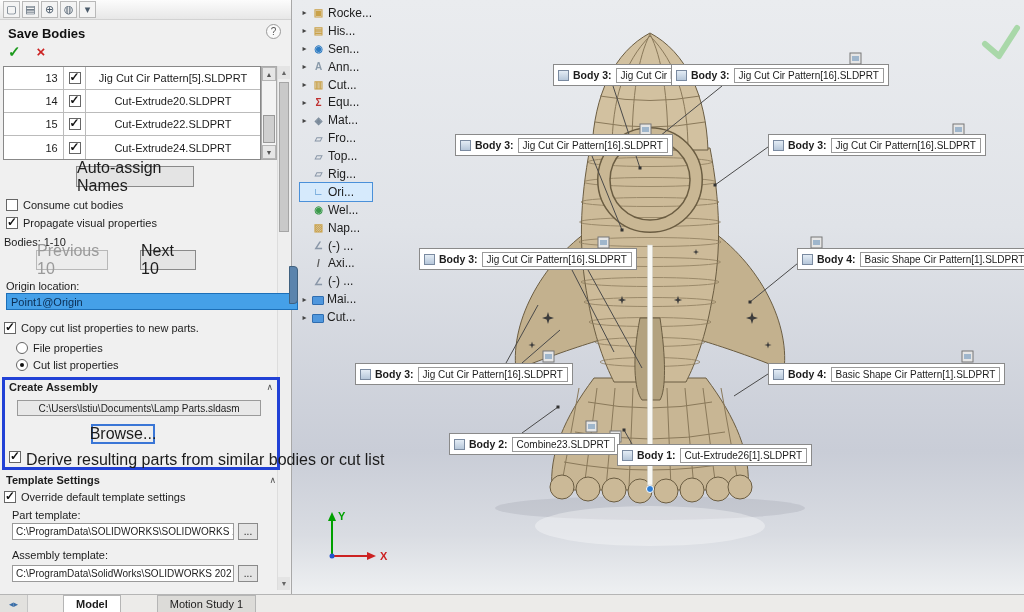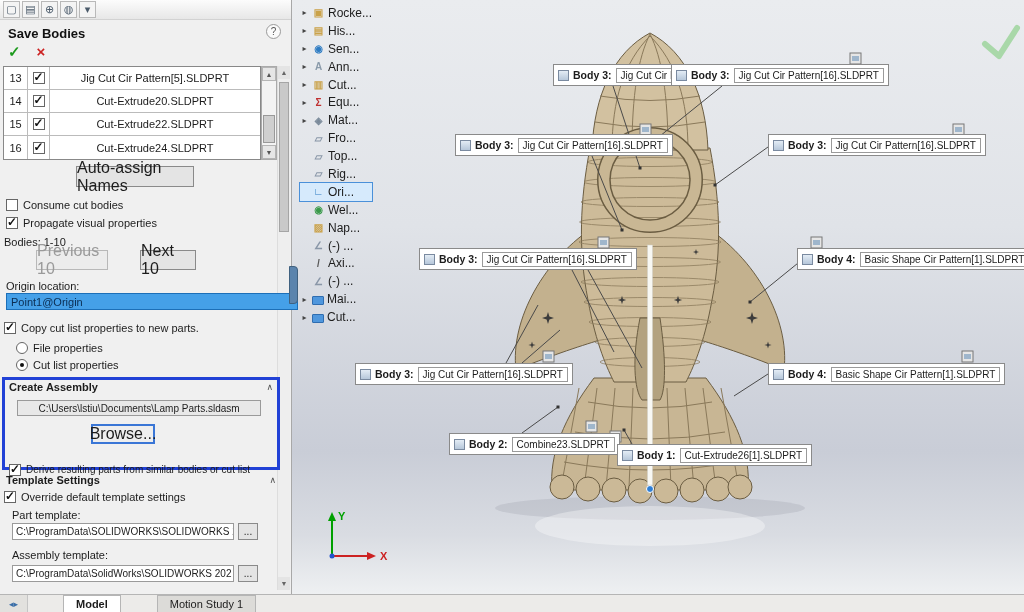--- a/index.html
+++ b/index.html
@@ -47,21 +47,21 @@
     display:flex; align-items:center; justify-content:center; font-size:11px; }
   .tb1::before{content:"▢"} .tb2::before{content:"▤"} .tb3::before{content:"⊕"} .tb4::before{content:"◍"} .tb5::before{content:"▾"}
   .ptitle { font-size:13px; font-weight:bold; padding:6px 8px 0 8px; color:#111; }
   .help { position:absolute; right:10px; top:24px; width:15px; height:15px; border:1px solid #9a9a9a; border-radius:50%;
     display:flex; align-items:center; justify-content:center; font-size:10px; color:#555; background:#fafafa; }
   .okrow { padding:4px 8px 2px 8px; display:flex; gap:16px; align-items:center; }
   .okcheck { color:#1d9a1d; font-weight:bold; font-size:15px; line-height:14px; }
   .okx { color:#cc2222; font-weight:bold; font-size:15px; line-height:14px; }
 
   .btable { position:absolute; left:3px; top:66px; width:258px; border:1px solid #888; background:#fff; }
-  .brow { display:flex; height:23px; border-bottom:1px solid #bbb; }
+  .brow { display:flex; height:23px; border-bottom:1px solid #bbb;padding-left:36px; }
   .brow:last-child { border-bottom:none; }
   .bnum { width:24px; border-right:1px solid #bbb; display:flex; align-items:center; justify-content:center; }
   .bchk { width:22px; border-right:1px solid #bbb; display:flex; align-items:center; justify-content:center; }
   .bname { flex:1; display:flex; align-items:center; justify-content:center; white-space:nowrap; overflow:hidden; }
 
   .cb { width:12px; height:12px; border:1px solid #666; background:#fff; position:relative; flex:0 0 auto; }
   .cb.on::after { content:"✓"; position:absolute; left:0; top:-3px; font-size:12px; font-weight:bold; color:#111; }
   .radio { width:12px; height:12px; border:1px solid #666; border-radius:50%; background:#fff; position:relative; flex:0 0 auto; }
   .radio.on::after { content:""; position:absolute; left:3px; top:3px; width:4px; height:4px; border-radius:50%; background:#111; }
 
@@ -495,21 +495,21 @@
       <span>Cut list properties</span>
     </div>
 
     <div class="cabox">
       <div class="gheader">
         <span>Create Assembly</span>
         <span class="chev"></span>
       </div>
       <div class="pathfield" style="left:12px;top:20px;width:244px;height:16px">C:\Users\lstiu\Documents\Lamp Parts.sldasm</div>
       <div class="btn browse" style="position:absolute">Browse...</div>
-      <div class="crow" style="left:4px;top:84px;font-size:10px">
+      <div class="crow" style="left:4px;top:71px;font-size:16px">
         <span class="cb on"></span>
         <span>Derive resulting parts from similar bodies or cut list</span>
       </div>
     </div>
 
     <div class="tsheader gheader">
       <span>Template Settings</span>
       <span class="chev"></span>
     </div>
     <div class="crow" style="left:4px;top:491px">

